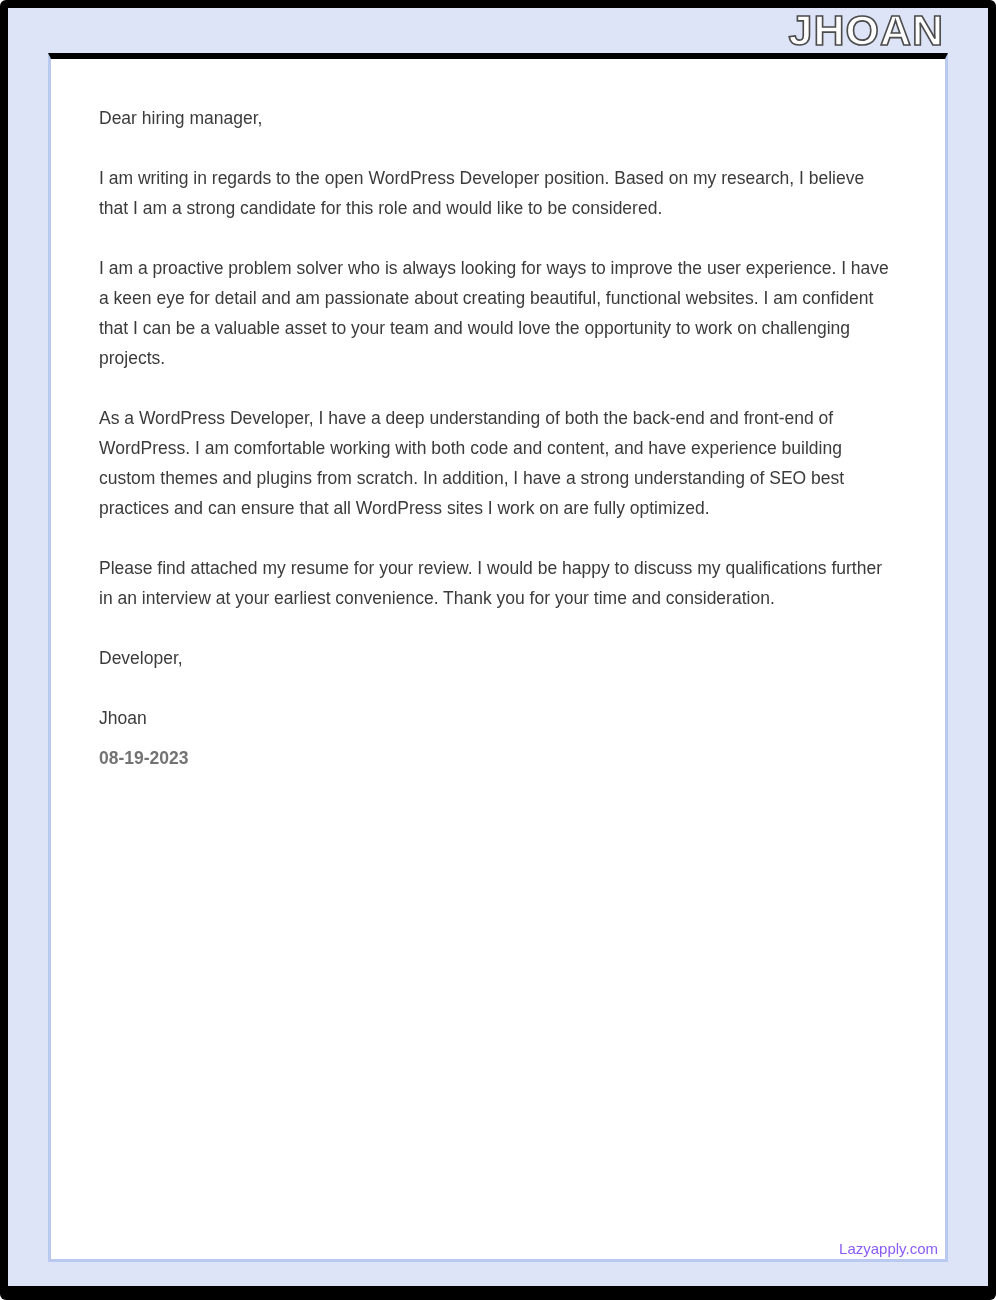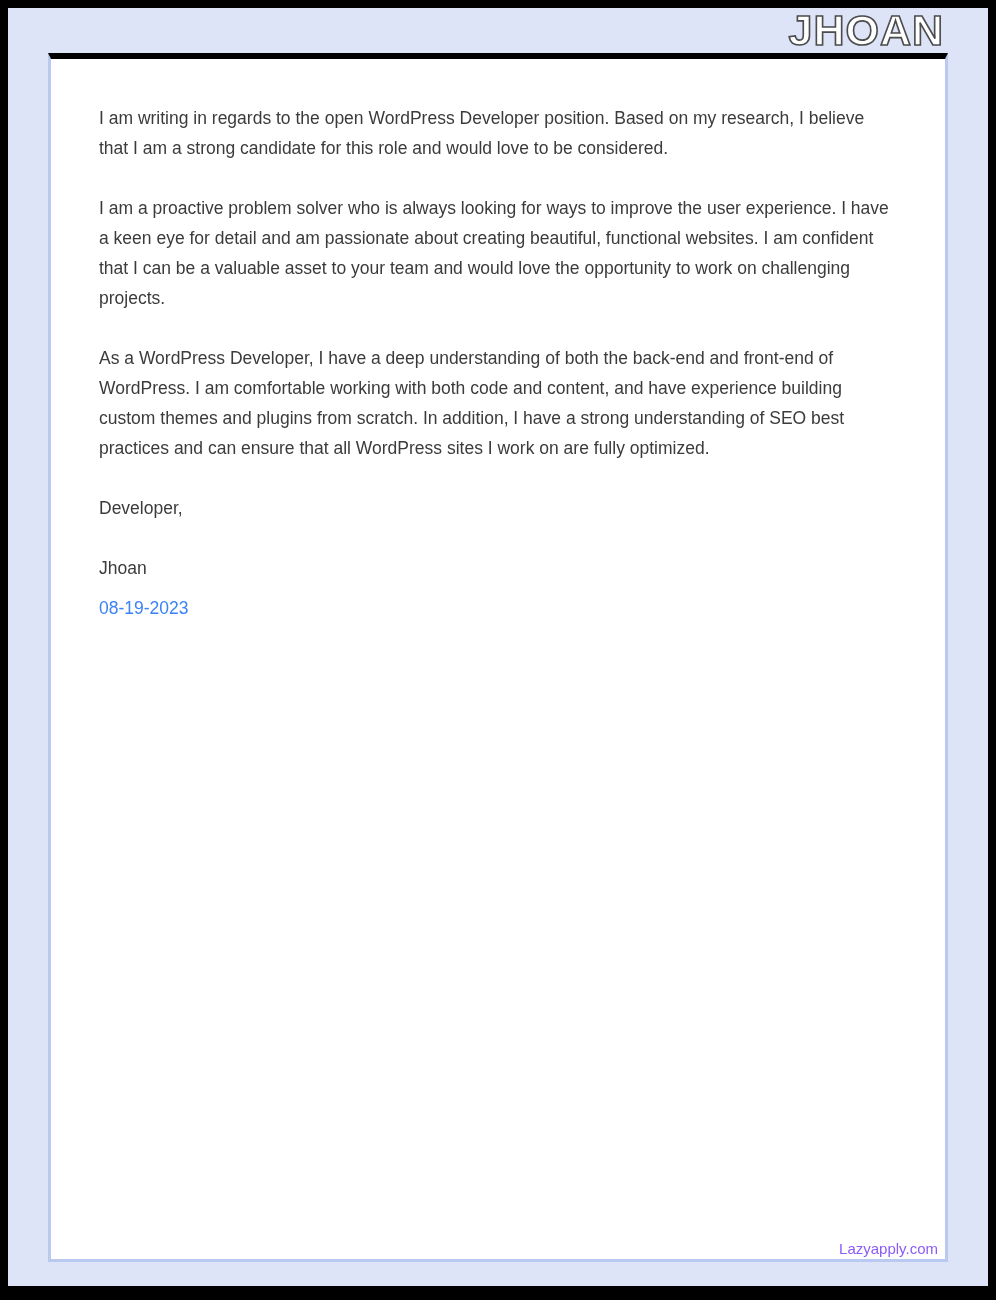--- a/index.html
+++ b/index.html
@@ -6,20 +6,21 @@
   body {
     width: 996px; height: 1300px;
     font-family: "Liberation Sans", sans-serif;
     background: #ffffff;
   }
   .screen {
     position: relative;
     width: 996px; height: 1300px;
     background: #000000;
     overflow: hidden;
+    border-radius: 6px;
   }
   .bg {
     position: absolute;
     left: 8px; top: 8px; right: 8px; bottom: 14px;
     background: #dde4f7;
   }
   .logo {
     position: absolute;
     top: 8px;
     right: 52px;
@@ -44,43 +45,46 @@
   }
   .letter {
     padding: 44px 48px 0 48px;
     color: #3b3b3b;
     font-size: 17.5px;
     line-height: 30px;
   }
   .letter p { margin: 0 0 30px 0; }
   .letter p.signature { margin-bottom: 10px; }
   .letter p.date {
-    color: #3b82f6;
+    color: #737373;
     margin-bottom: 12px;
+    font-weight: bold;
   }
   .footer {
     position: absolute;
     right: 7px; bottom: 2px;
     font-size: 15px;
     color: #8b5cf6;
   }
 </style>
 </head>
 <body>
 
 <div class="screen">
   <div class="bg"></div>
 
   <div class="logo">JHOAN</div>
 
   <div class="page">
     <div class="letter">
-      <p>I am writing in regards to the open WordPress Developer position. Based on my research, I believe that I am a strong candidate for this role and would love to be considered.</p>
+      <p>Dear hiring manager,</p>
+      <p>I am writing in regards to the open WordPress Developer position. Based on my research, I believe that I am a strong candidate for this role and would like to be considered.</p>
       <p>I am a proactive problem solver who is always looking for ways to improve the user experience. I have a keen eye for detail and am passionate about creating beautiful, functional websites. I am confident that I can be a valuable asset to your team and would love the opportunity to work on challenging projects.</p>
       <p>As a WordPress Developer, I have a deep understanding of both the back-end and front-end of WordPress. I am comfortable working with both code and content, and have experience building custom themes and plugins from scratch. In addition, I have a strong understanding of SEO best practices and can ensure that all WordPress sites I work on are fully optimized.</p>
+      <p>Please find attached my resume for your review. I would be happy to discuss my qualifications further in an interview at your earliest convenience. Thank you for your time and consideration.</p>
       <p>Developer,</p>
       <p class="signature">Jhoan</p>
       <p class="date">08-19-2023</p>
     </div>
 
     <div class="footer">Lazyapply.com</div>
   </div>
 </div>
 
 </body></html>

